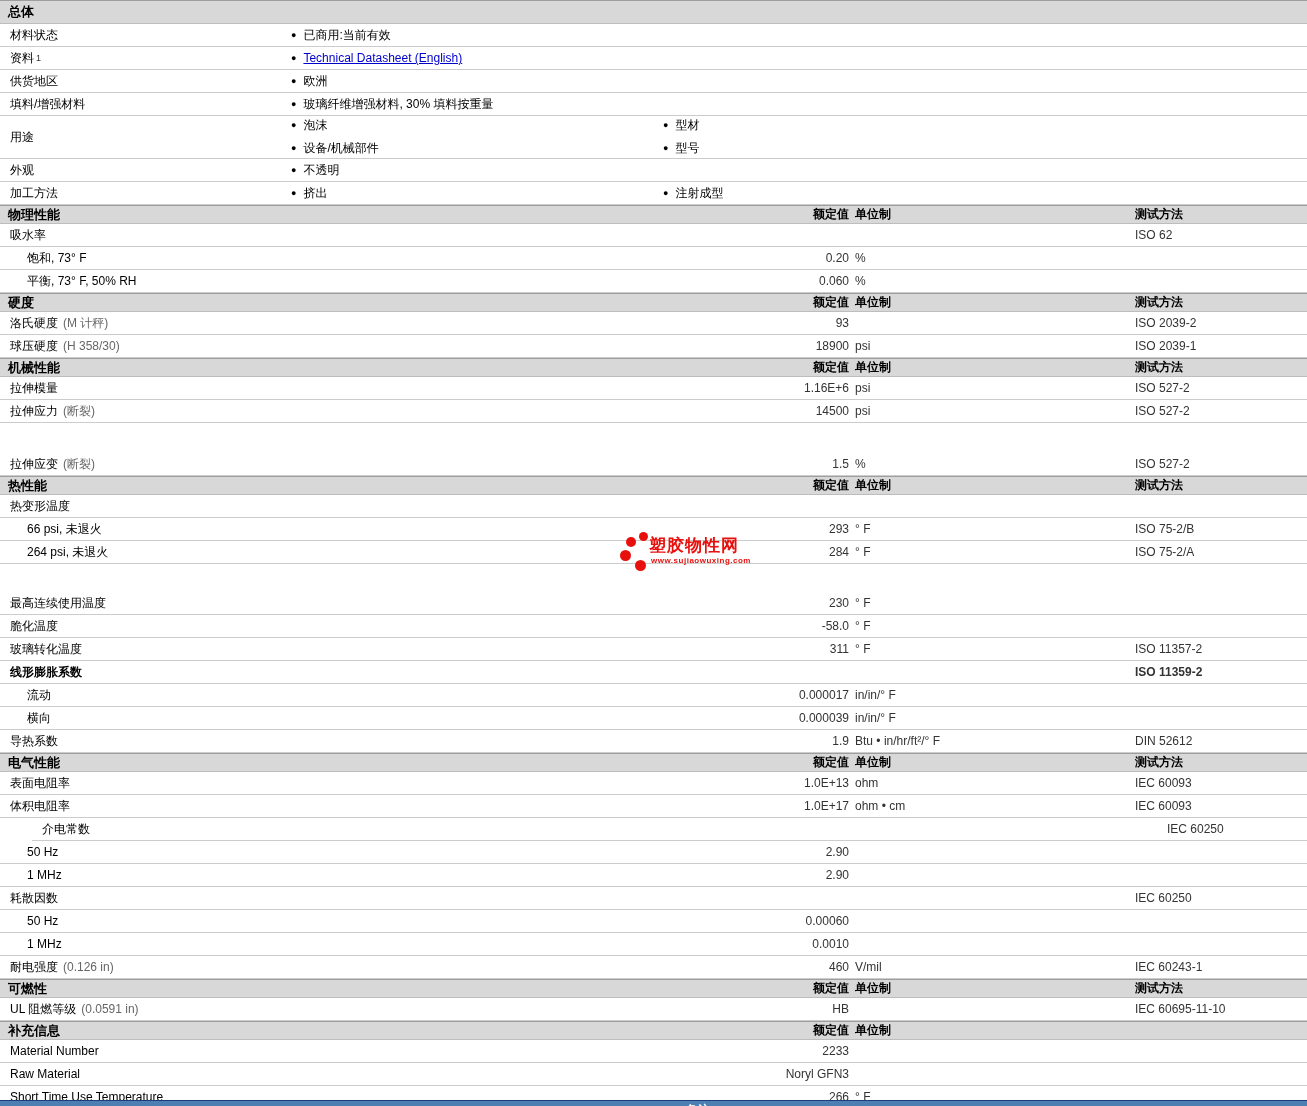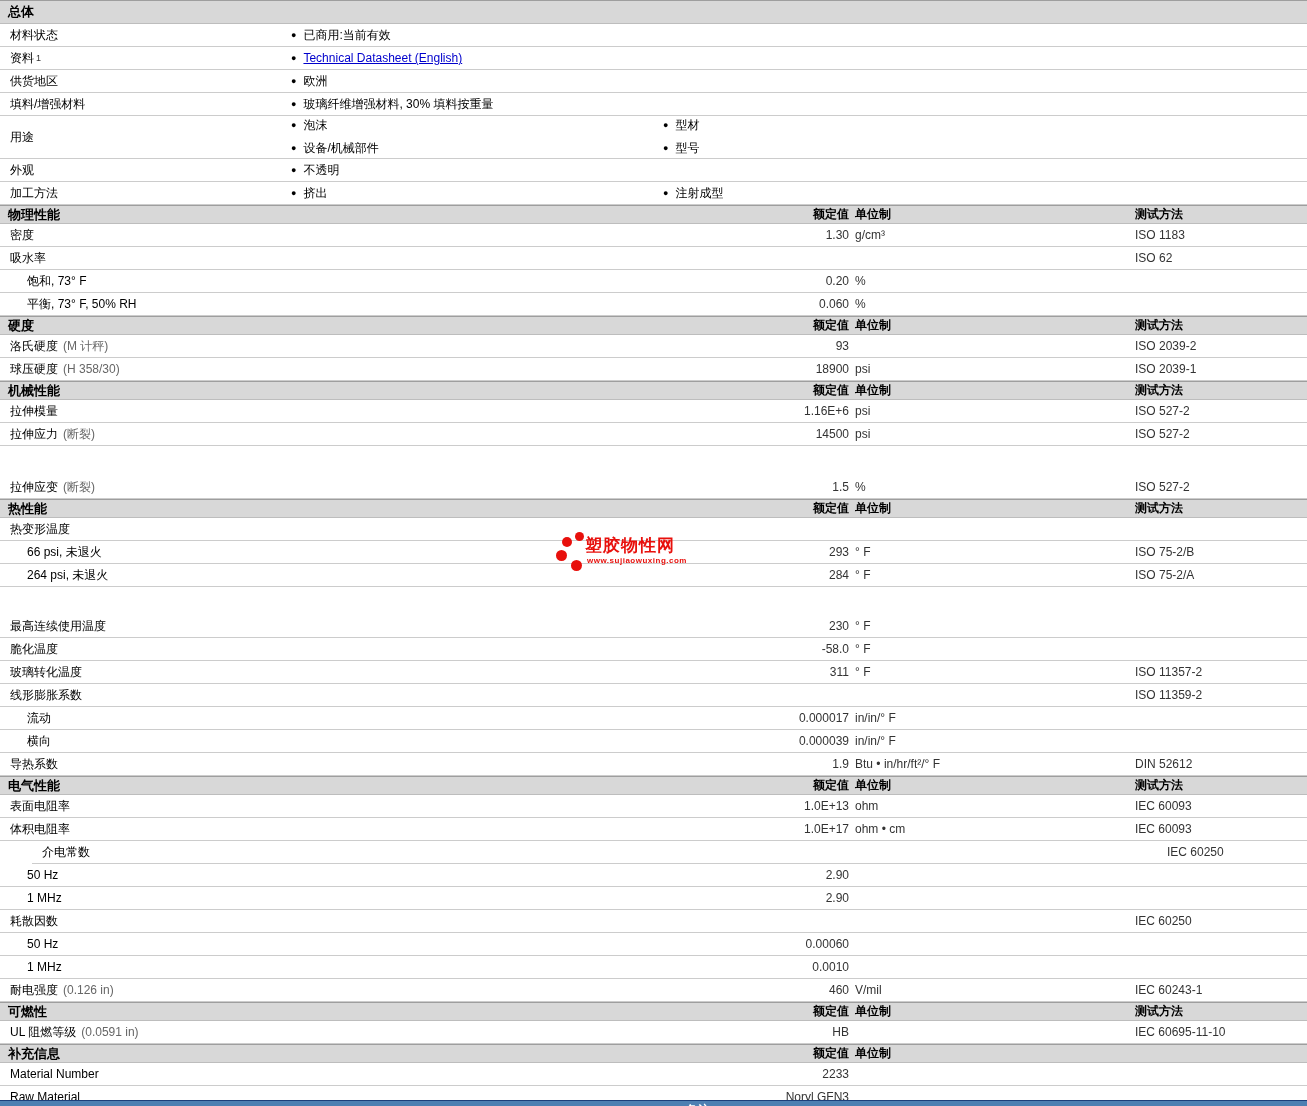--- a/index.html
+++ b/index.html
@@ -21,21 +21,21 @@
   .val{width:160px;left:689px;justify-content:flex-end;text-align:center;color:#333;}
   .unit{left:855px;color:#333;}
   .method{left:1135px;color:#333;}
   .hv{font-weight:bold;color:#000;}
   .bullets{position:absolute;top:0;display:flex;flex-direction:column;justify-content:center;gap:6px;height:100%;}
   .bcol1{left:291px;}
   .bcol2{left:663px;}
   .bullet-item{display:flex;align-items:center;white-space:nowrap;}
   .bullet-glyph{font-size:9px;margin-right:7px;color:#000;line-height:1;}
   a.doclink{color:#0000cc;text-decoration:underline;}
-  #watermark{position:absolute;left:553px;top:531px;width:150px;height:42px;pointer-events:none;}
+  #watermark{position:absolute;left:617px;top:531px;width:150px;height:42px;pointer-events:none;}
   .wm-dot{position:absolute;border-radius:50%;background:#e8100c;}
   .wm-name{position:absolute;left:32px;top:3px;font-size:17px;font-weight:bold;color:#e8100c;letter-spacing:1px;}
   .wm-url{position:absolute;left:34px;top:25px;font-size:8px;font-weight:bold;color:#e8100c;letter-spacing:0.5px;}
   #footer-bar{
     position:absolute;left:0;bottom:0;width:1307px;height:6px;
     background:#4d7fb2;border-top:1px solid #1c3f7a;overflow:hidden;box-sizing:border-box;
   }
   #footer-bar span{position:absolute;left:686px;top:1px;color:#ffffff;font-size:12px;font-weight:bold;}
 </style>
 </head>
@@ -144,28 +144,20 @@
       </span>
     </div>
     <div class="row section" style="height: 19px;">
       <span class="cell sec-title">物理性能</span>
       <span class="cell val hv">额定值</span>
       <span class="cell unit hv">单位制</span>
       <span class="cell method hv">测试方法</span>
     </div>
     <div class="row" style="height: 23px;">
       <span class="cell lbl">
-        <span>密度</span>
-      </span>
-      <span class="cell val">1.30</span>
-      <span class="cell unit">g/cm³</span>
-      <span class="cell method">ISO 1183</span>
-    </div>
-    <div class="row" style="height: 23px;">
-      <span class="cell lbl">
         <span>吸水率</span>
       </span>
       <span class="cell method">ISO 62</span>
     </div>
     <div class="row" style="height: 23px;">
       <span class="cell lbl indent">
         <span>饱和, 73° F</span>
       </span>
       <span class="cell val">0.20</span>
       <span class="cell unit">%</span>
@@ -274,21 +266,21 @@
       <span class="cell unit">° F</span>
     </div>
     <div class="row" style="height: 23px;">
       <span class="cell lbl">
         <span>玻璃转化温度</span>
       </span>
       <span class="cell val">311</span>
       <span class="cell unit">° F</span>
       <span class="cell method">ISO 11357-2</span>
     </div>
-    <div class="row" style="height: 23px;">
+    <div class="row" style="height: 23px; font-weight: bold;">
       <span class="cell lbl">
         <span>线形膨胀系数</span>
       </span>
       <span class="cell method">ISO 11359-2</span>
     </div>
     <div class="row" style="height: 23px;">
       <span class="cell lbl indent">
         <span>流动</span>
       </span>
       <span class="cell val">0.000017</span>

